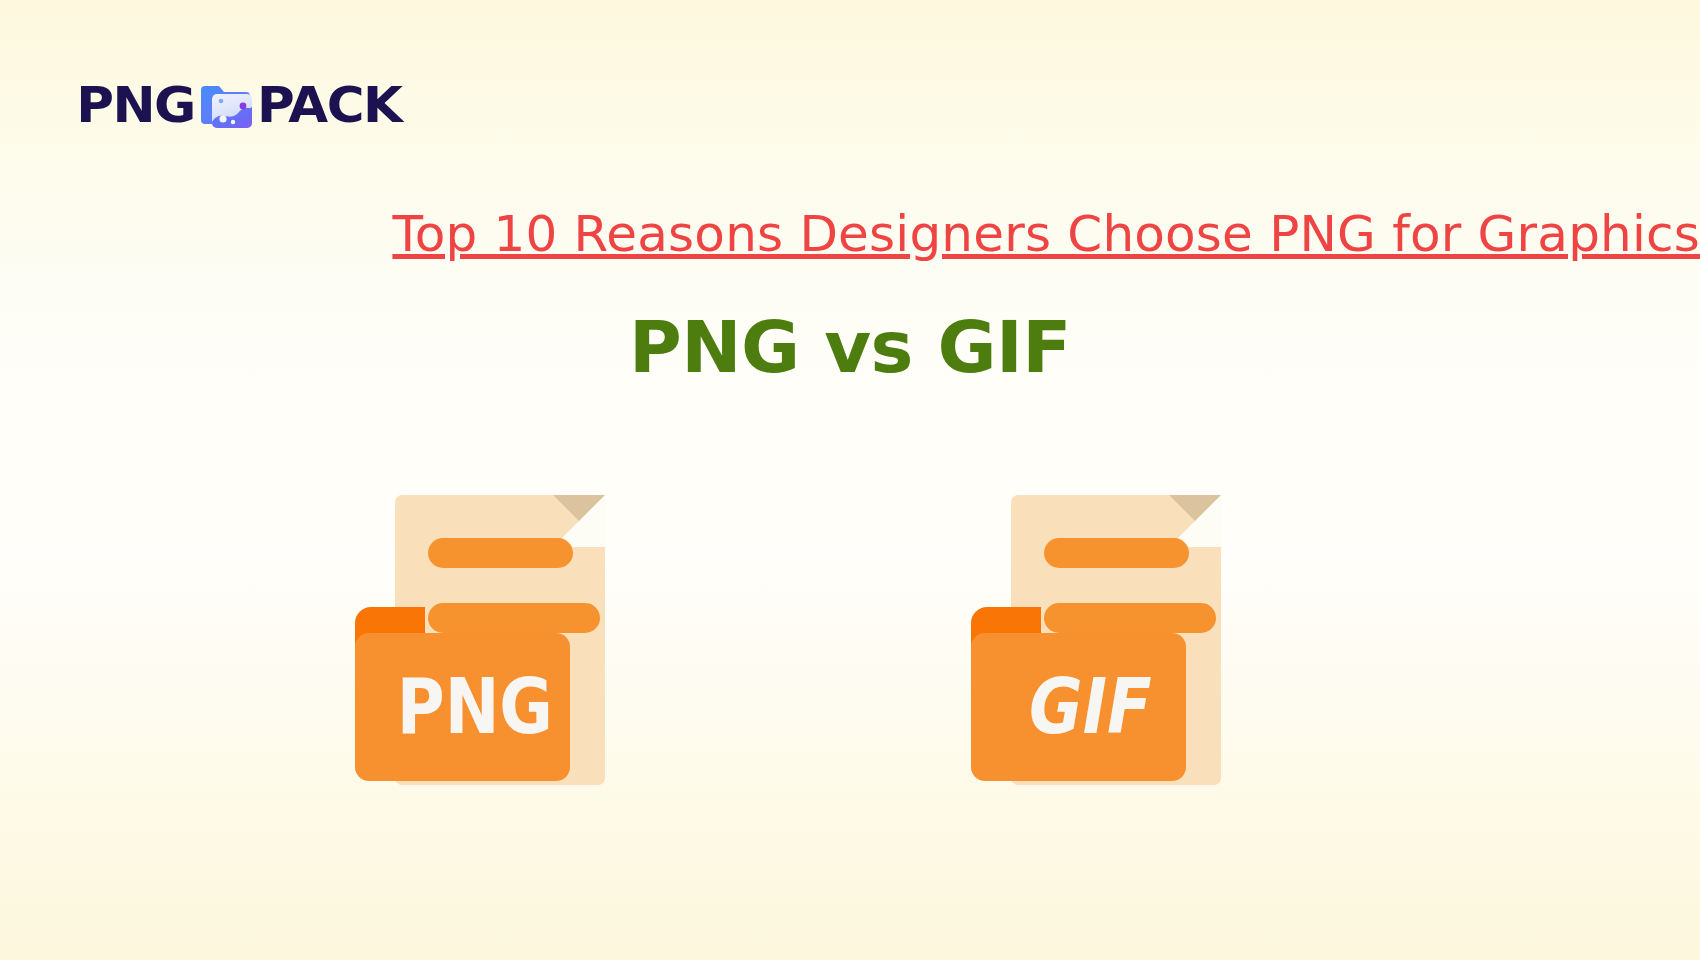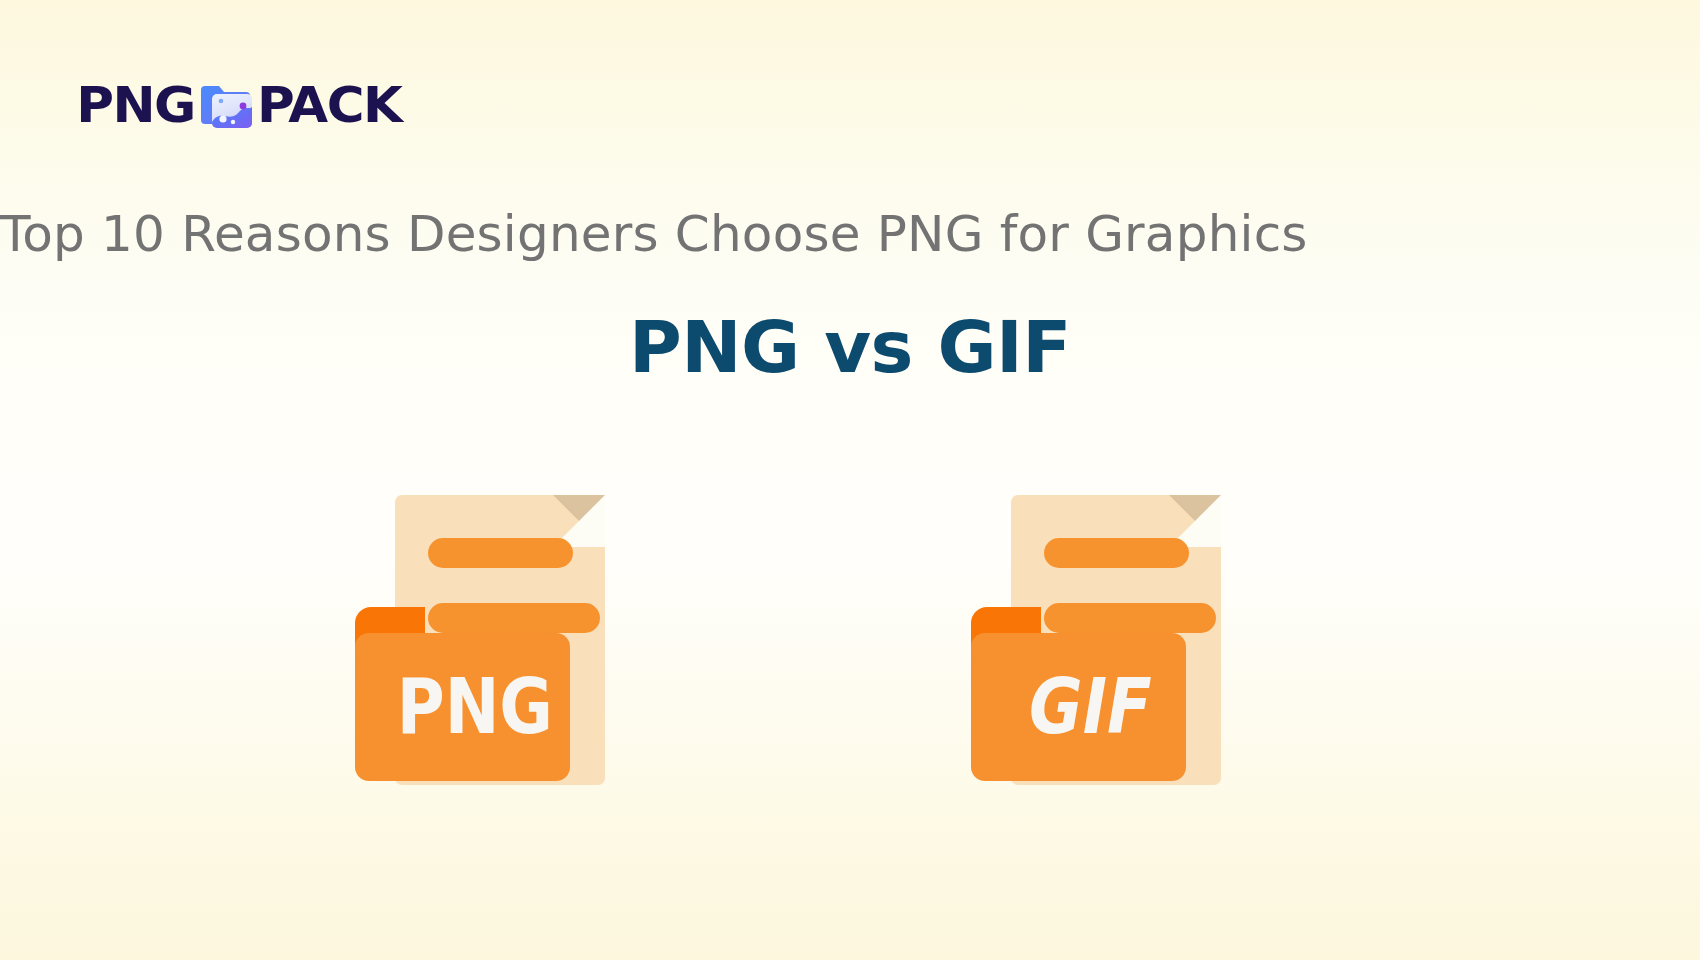--- a/index.html
+++ b/index.html
@@ -39,37 +39,38 @@
     width:56px; height:50px;
     margin:0 4px 0 6px;
     position:relative;
     flex:0 0 auto;
   }
 
   
   #headline {
     position:absolute;
     left:0; right:0; top:205px;
-    text-align:left;
+    text-align:right;
     font-family: "DejaVu Sans", sans-serif;
     font-weight:400;
     font-size:50px;
     letter-spacing:0.2px;
-    color:#737373;
+    color:#ef4444;
     white-space:nowrap;
+    text-decoration:underline;
   }
   #subhead {
     position:absolute;
     left:0; right:0; top:305px;
     text-align:center;
     font-family: "DejaVu Sans", sans-serif;
     font-weight:900;
     font-size:72px;
     letter-spacing:-0.5px;
-    color:#0c4a6e;
+    color:#4d7c0f;
   }
 
   
   #compare-row {
     position:absolute;
     left:0; right:0; top:470px;
     height:340px;
   }
 
   

